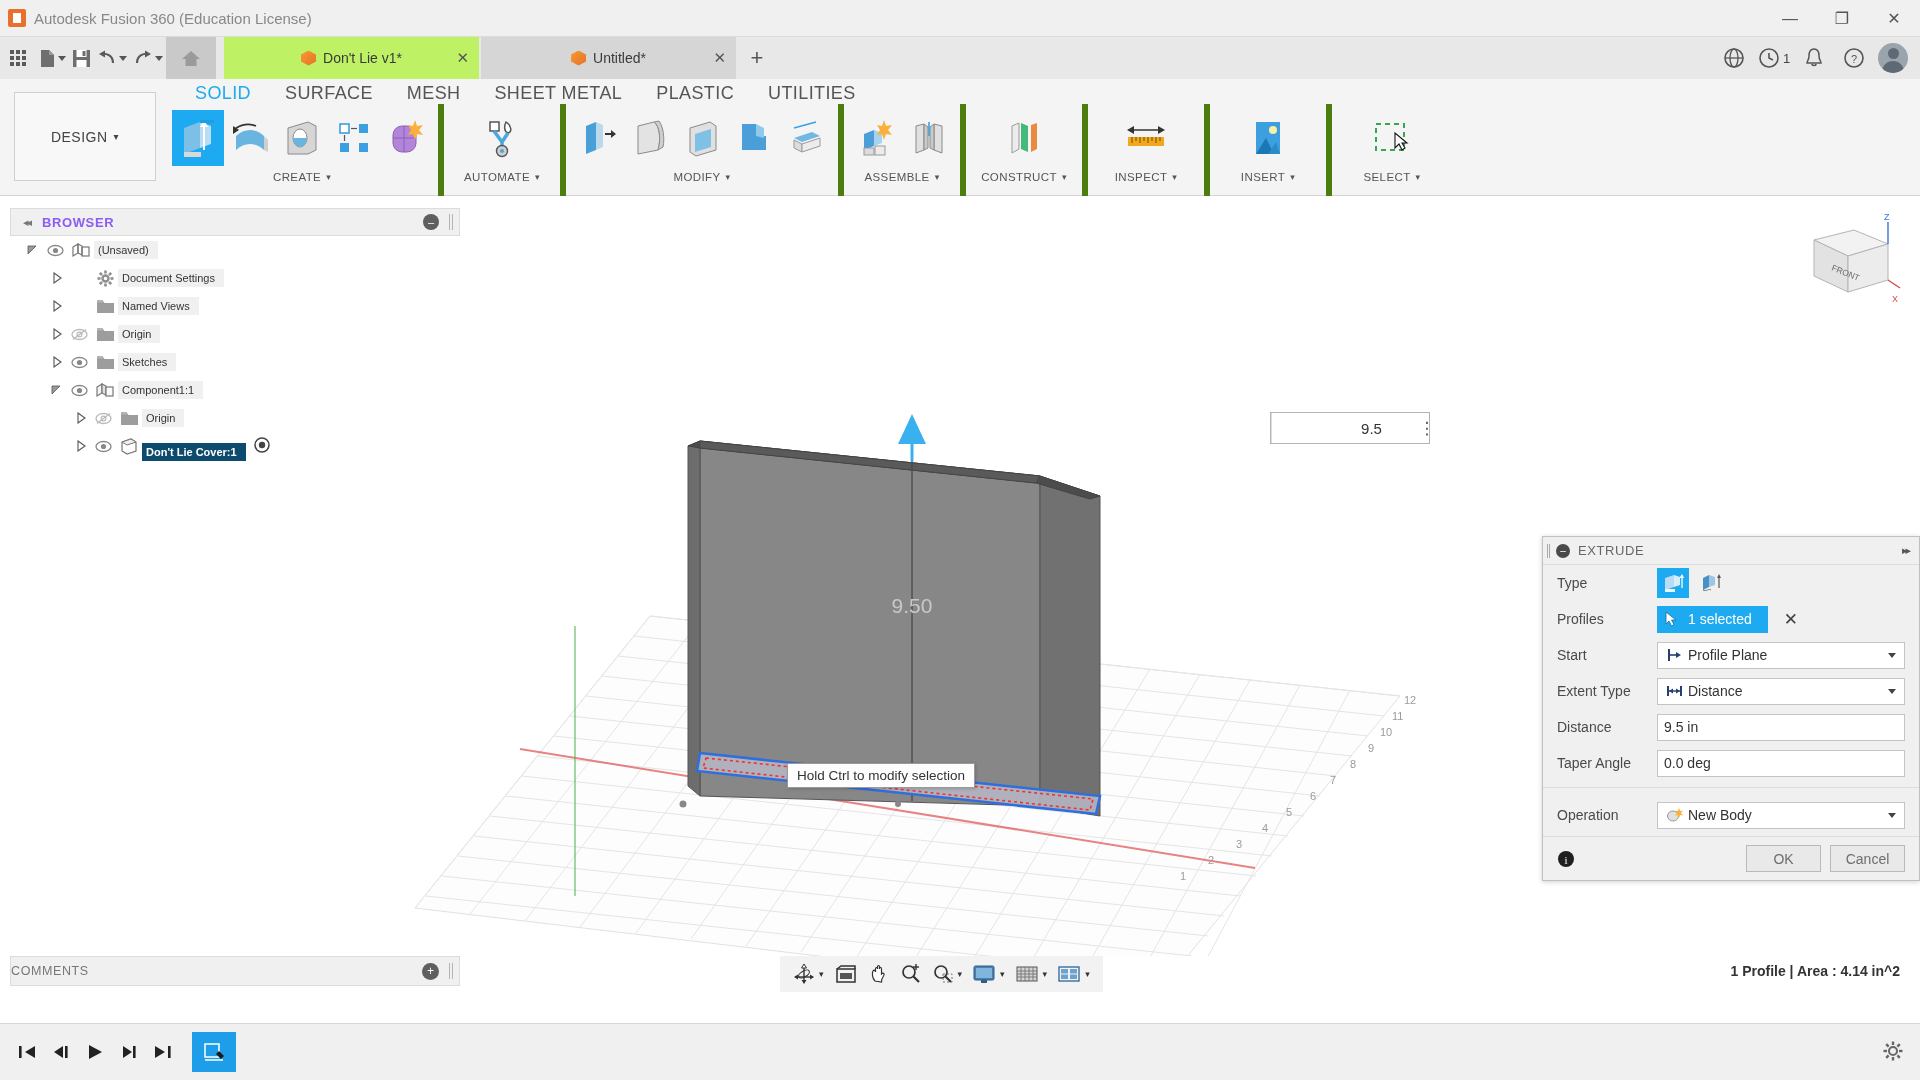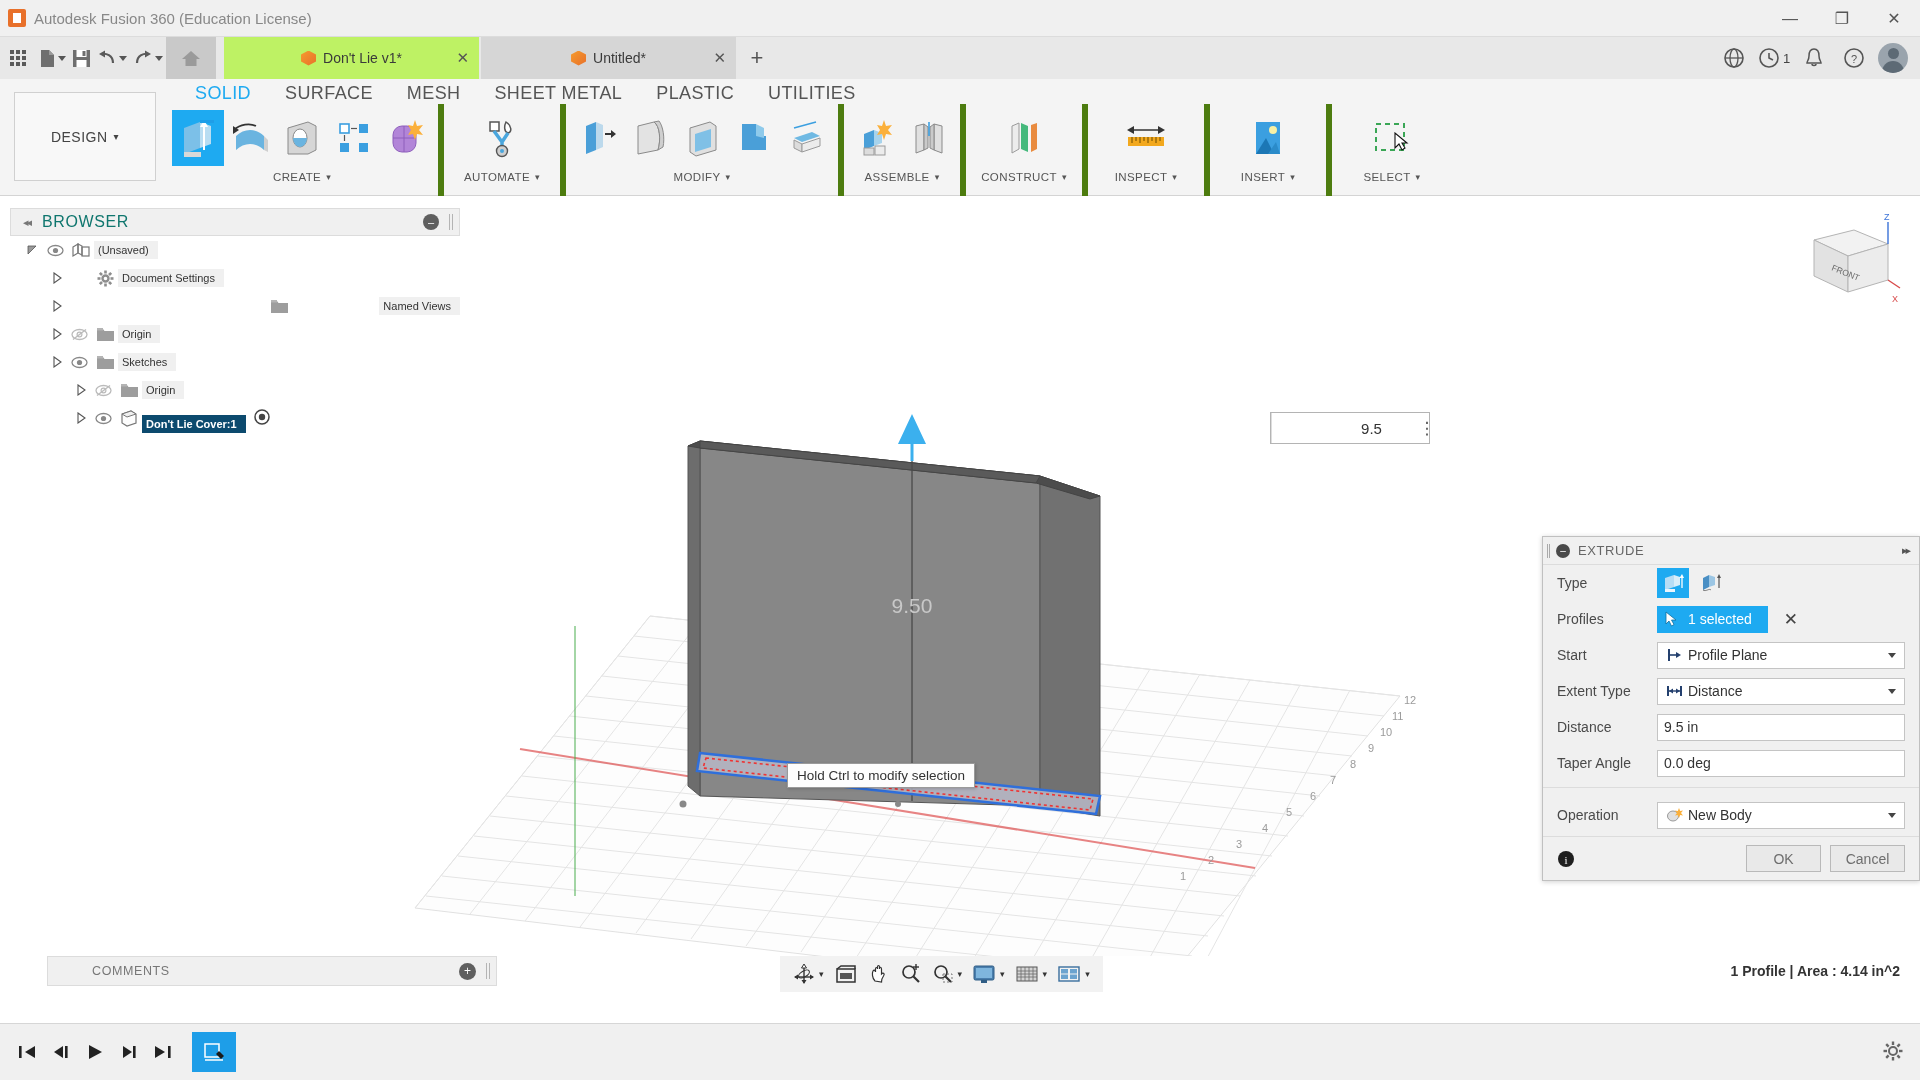--- a/index.html
+++ b/index.html
@@ -70,21 +70,21 @@
   .tbtn{width:52px;height:56px;display:flex;align-items:center;justify-content:center;position:relative;}
   .tbtn.sel{background:#1eaaf1;}
 
   
   #main{position:relative;height:calc(1080px - 37px - 42px - 117px - 67px - 57px);background:#fff;}
 
   
   #browser{position:absolute;left:10px;top:12px;width:450px;z-index:5;}
   #browser-head{height:28px;background:#f0f0f0;border:1px solid #dcdcdc;display:flex;align-items:center;padding-left:12px;}
   #browser-head .arrows{color:#777;font-size:11px;margin-right:12px;letter-spacing:-2px;}
-  #browser-head .title{font-size:16px;color:#0f766e;letter-spacing:.6px;}
+  #browser-head .title{font-size:13px;color:#8b5cf6;letter-spacing:.6px;font-weight:bold;}
   #browser-head .minus{margin-left:auto;width:16px;height:16px;border-radius:50%;background:#5f5f5f;color:#fff;display:flex;align-items:center;justify-content:center;font-size:11px;margin-right:10px;}
   #browser-head .grip{width:4px;height:16px;border-left:1px solid #b4b4b4;border-right:1px solid #b4b4b4;margin-right:6px;}
   .brow{height:28px;display:flex;align-items:center;font-size:11px;color:#333;}
   .brow .chev{width:18px;display:flex;align-items:center;justify-content:center;color:#555;font-size:11px;}
   .brow .eye{width:26px;display:flex;align-items:center;justify-content:center;}
   .brow .ico{width:26px;display:flex;align-items:center;justify-content:center;}
   .brow .lbl{background:#f0f0f0;padding:3px 9px 3px 4px;}
   .brow.selected .lbl{background:#0c4a6e;color:#fff;font-weight:bold;margin-top:12px;}
 
   
@@ -120,21 +120,21 @@
   }
   .exfield .dd{position:absolute;right:8px;width:0;height:0;border-left:4px solid transparent;border-right:4px solid transparent;border-top:5px solid #444;}
   .exfield .fi{width:22px;display:flex;align-items:center;justify-content:center;margin-right:2px;}
   .selchip{height:27px;background:#1eaaf1;color:#fff;display:flex;align-items:center;padding:0 16px 0 8px;font-size:14px;}
   .exdivider{height:1px;background:#dcdcdc;margin:6px 0;}
   #ex-footer{height:44px;border-top:1px solid #dcdcdc;display:flex;align-items:center;padding:0 14px;}
   .exbtn{width:75px;height:27px;border:1px solid #b9b9b9;background:#e9e9e9;display:flex;align-items:center;justify-content:center;font-size:14px;color:#6e6e6e;margin-left:9px;}
 
   
   #bottombar{height:67px;background:#fff;position:relative;border-top:none;}
-  #comments{position:absolute;left:10px;top:0;width:450px;height:30px;background:#f0f0f0;border:1px solid #dcdcdc;display:flex;align-items:center;padding-left:44px;margin-left:37px;}
+  #comments{position:absolute;left:10px;top:0;width:450px;height:30px;background:#f0f0f0;border:1px solid #dcdcdc;display:flex;align-items:center;}
   #comments .title{font-size:12.5px;color:#777;letter-spacing:.6px;}
   #comments .plusc{margin-left:auto;width:17px;height:17px;border-radius:50%;background:#5f5f5f;color:#fff;display:flex;align-items:center;justify-content:center;font-size:12px;margin-right:10px;}
   #comments .grip{width:4px;height:16px;border-left:1px solid #b4b4b4;border-right:1px solid #b4b4b4;margin-right:6px;}
   #navbar{position:absolute;left:780px;top:0;height:36px;background:#f2f2f2;display:flex;align-items:center;padding:0 8px;}
   .nbtn{height:30px;display:flex;align-items:center;justify-content:center;padding:0 5px;}
   #statusright{position:absolute;right:20px;top:7px;font-size:14px;color:#333;font-weight:bold;}
 
   
   #timeline{height:57px;background:#f0f0f0;border-top:1px solid #d6d6d6;display:flex;align-items:center;padding-left:10px;position:relative;}
   .tlbtn{width:34px;height:40px;display:flex;align-items:center;justify-content:center;color:#333;}
@@ -627,21 +627,21 @@
                 <line x1="13.5" y1="8.5" x2="16.5" y2="8.5"></line>
                 <line x1="2.8" y1="2.8" x2="5" y2="5"></line>
                 <line x1="12" y1="12" x2="14.2" y2="14.2"></line>
                 <line x1="14.2" y1="2.8" x2="12" y2="5"></line>
                 <line x1="5" y1="12" x2="2.8" y2="14.2"></line>
               </g>
             </svg>
           </span>
           <span class="lbl">Document Settings</span>
         </div>
-        <div class="brow" style="padding-left: 38px; justify-content: space-between;">
+        <div class="brow" style="padding-left: 38px;">
           <span class="chev">
             <svg width="12" height="12" viewBox="0 0 12 12">
               <polygon points="3,1 10,6 3,11" fill="none" stroke="#555" stroke-width="1.1"></polygon>
             </svg>
           </span>
           <span class="eye"></span>
           <span class="ico">
             <svg width="19" height="15" viewBox="0 0 19 15">
               <path d="M1 2 L7 2 L8.5 4 L18 4 L18 14 L1 14 Z" fill="#9d9d9d"></path>
               <rect x="1" y="1" width="6" height="2.5" fill="#b4b4b4"></rect>
@@ -682,20 +682,41 @@
               <circle cx="8.5" cy="6.5" r="2.6" fill="#888"></circle>
             </svg>
           </span>
           <span class="ico">
             <svg width="19" height="15" viewBox="0 0 19 15">
               <path d="M1 2 L7 2 L8.5 4 L18 4 L18 14 L1 14 Z" fill="#9d9d9d"></path>
               <rect x="1" y="1" width="6" height="2.5" fill="#b4b4b4"></rect>
             </svg>
           </span>
           <span class="lbl">Sketches</span>
+        </div>
+        <div class="brow" style="padding-left: 38px;">
+          <span class="chev">
+            <svg width="12" height="12" viewBox="0 0 12 12">
+              <polygon points="1,2 9,2 1,10" fill="#9a9a9a" stroke="#555" stroke-width="0.8"></polygon>
+            </svg>
+          </span>
+          <span class="eye">
+            <svg width="17" height="13" viewBox="0 0 17 13">
+              <ellipse cx="8.5" cy="6.5" rx="7.5" ry="5" fill="none" stroke="#888" stroke-width="1.3"></ellipse>
+              <circle cx="8.5" cy="6.5" r="2.6" fill="#888"></circle>
+            </svg>
+          </span>
+          <span class="ico">
+            <svg width="19" height="17" viewBox="0 0 19 17">
+              <path d="M1 5 L6 2 L6 11 L1 14 Z" fill="#f2f2f2" stroke="#777" stroke-width="1.2"></path>
+              <path d="M6 2 L10 4 L10 13 L6 11 Z" fill="#e0e0e0" stroke="#777" stroke-width="1.2"></path>
+              <rect x="10" y="5" width="7" height="9" fill="#fafafa" stroke="#777" stroke-width="1.2"></rect>
+            </svg>
+          </span>
+          <span class="lbl">Component1:1</span>
         </div>
         <div class="brow" style="padding-left: 62px;">
           <span class="chev">
             <svg width="12" height="12" viewBox="0 0 12 12">
               <polygon points="3,1 10,6 3,11" fill="none" stroke="#555" stroke-width="1.1"></polygon>
             </svg>
           </span>
           <span class="eye">
             <svg width="17" height="13" viewBox="0 0 17 13">
               <ellipse cx="8.5" cy="6.5" rx="7.5" ry="5" fill="none" stroke="#bbb" stroke-width="1.3"></ellipse>

